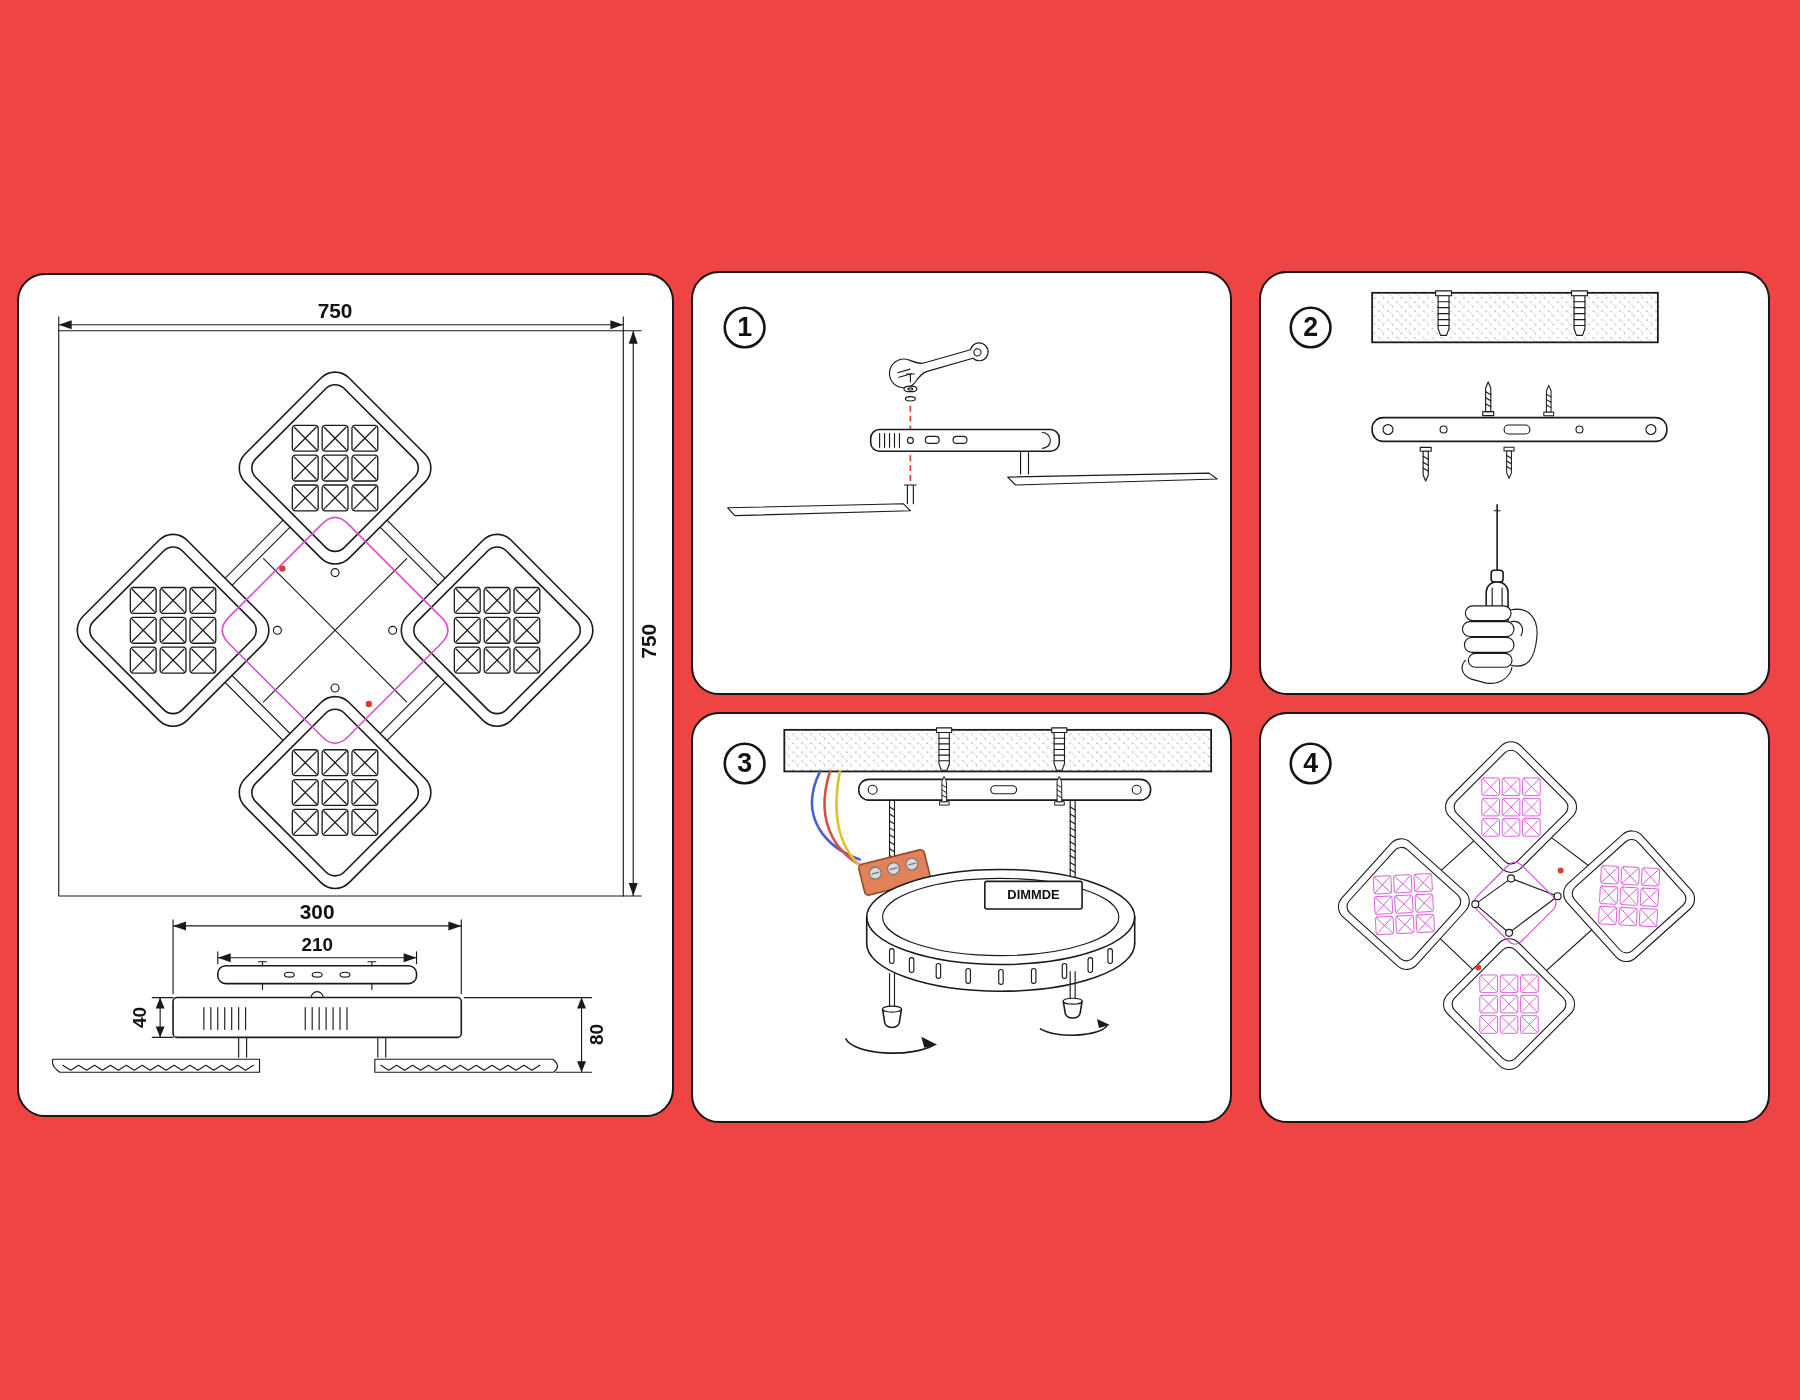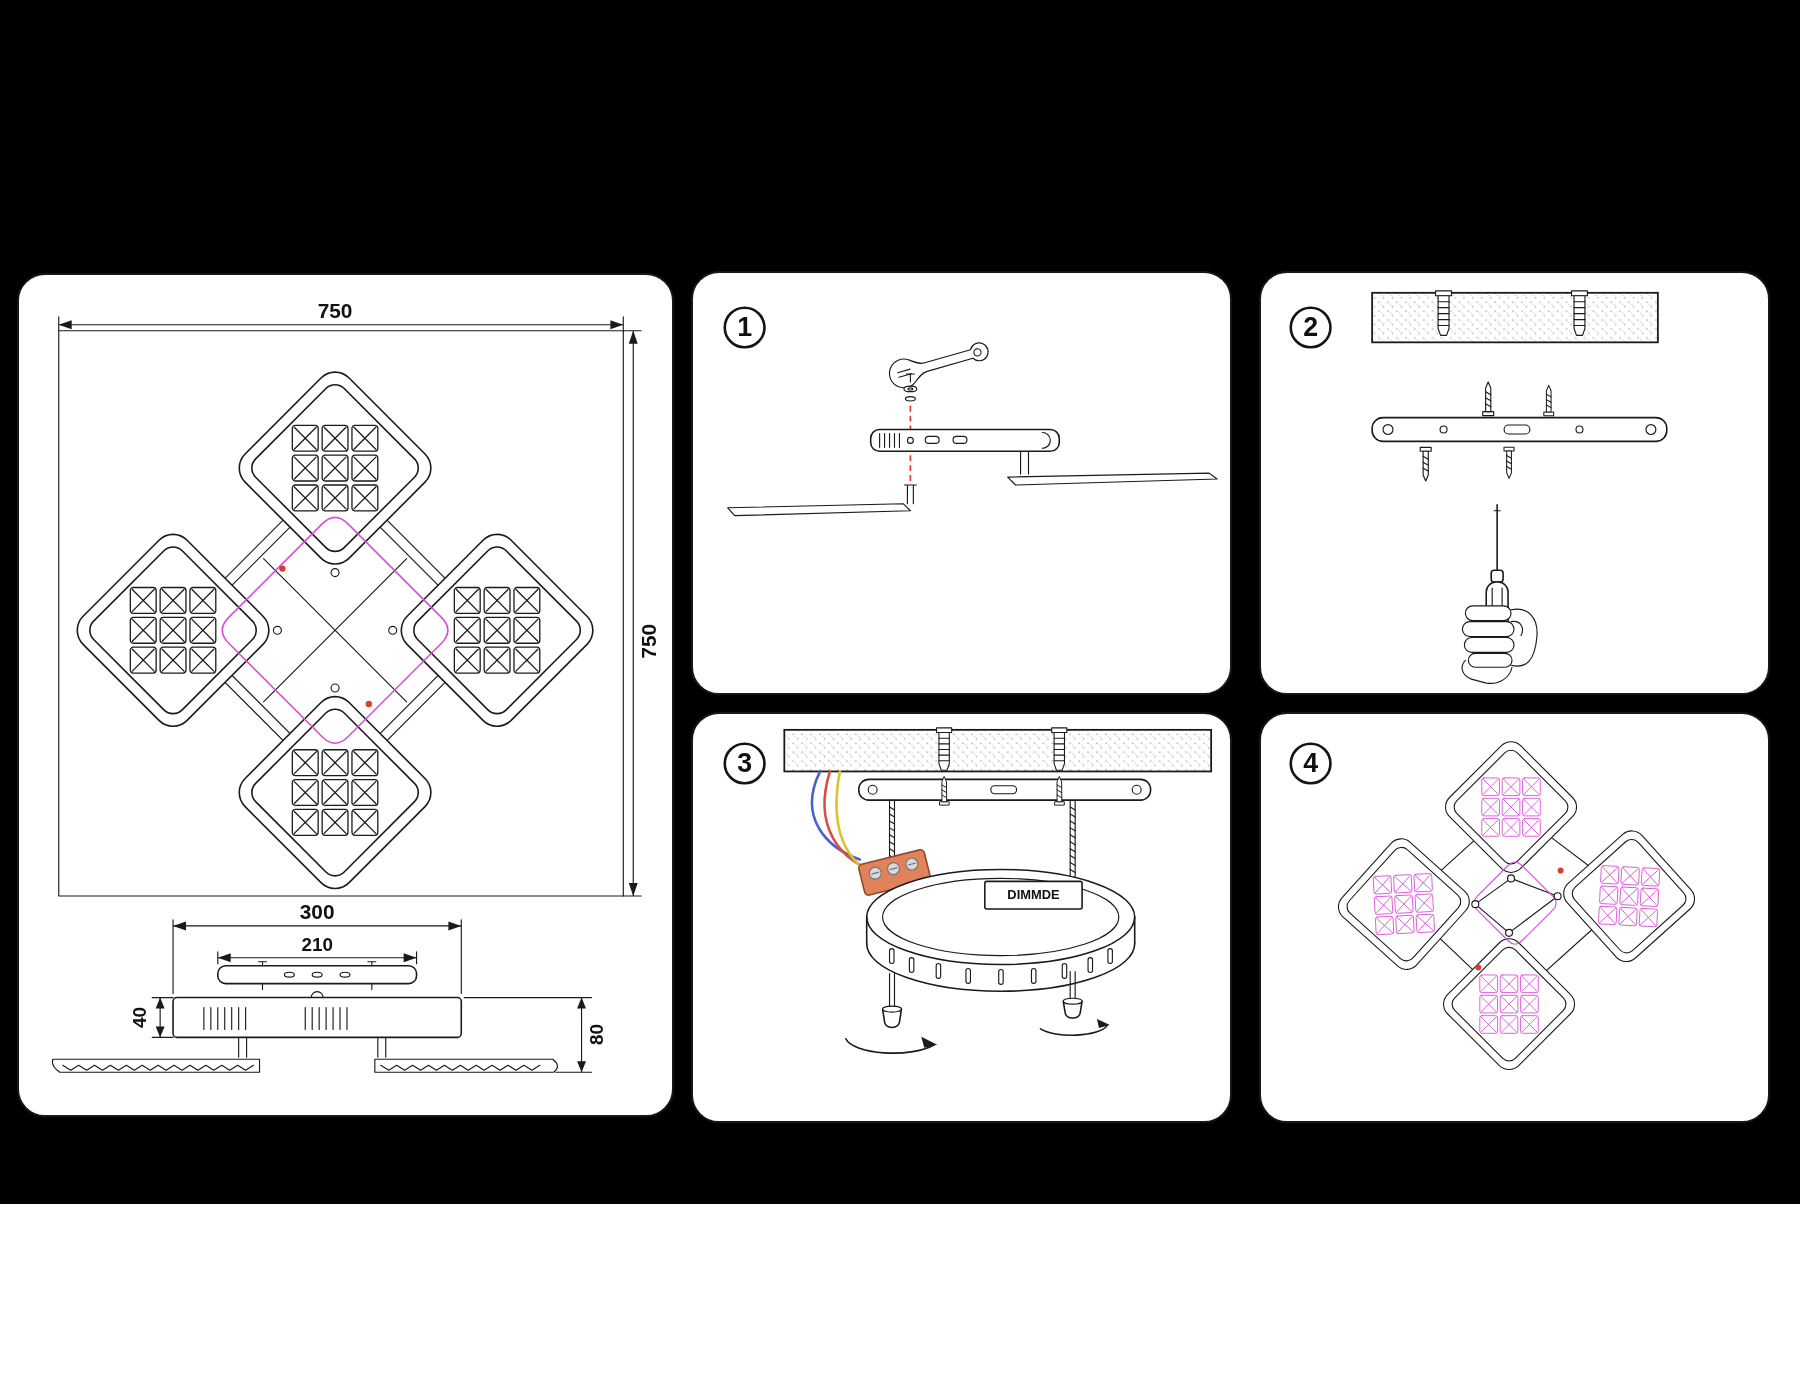--- a/index.html
+++ b/index.html
@@ -1,17 +1,17 @@
 <!DOCTYPE html>
 <html style="--line: #1a1a1a; --accent_magenta: #d84fd8; --accent_red: #e03a2f; --wire_blue: #4a5fd0; --wire_red: #d85040; --wire_yellow: #dfc22f; --wire_gray: #b9b9b9; --terminal_body: #e2825a; --stipple: #9a9a9a;"><head>
 <meta charset="utf-8">
 <style>
   *{margin:0;padding:0;box-sizing:border-box}
   html,body{width:1800px;height:1400px;background:#ffffff;font-family:"Liberation Sans",sans-serif}
-  .canvas{position:absolute;top:0;left:0;width:1800px;height:1204px;background:#000000}
+  .canvas{position:absolute;top:0;left:0;width:1800px;height:1400px;background:#ef4444}
   .panel{position:absolute;background:#fff;border:2.5px solid #171717;border-radius:28px;overflow:hidden}
   #panel-dim{left:17px;top:273px;width:657px;height:844px}
   #panel-s1{left:691px;top:271px;width:541px;height:424px}
   #panel-s2{left:1259px;top:271px;width:511px;height:424px}
   #panel-s3{left:691px;top:712px;width:541px;height:411px}
   #panel-s4{left:1259px;top:712px;width:511px;height:411px}
   .panel>svg{position:absolute;left:0;top:0;width:100%;height:100%;color:#1a1a1a}
   .ln{fill:none;stroke:currentColor;stroke-width:1.6;stroke-linecap:round;stroke-linejoin:round}
   .lnw{fill:#ffffff;stroke:currentColor;stroke-width:1.6;stroke-linecap:round;stroke-linejoin:round}
   .thin{stroke-width:1.15}

